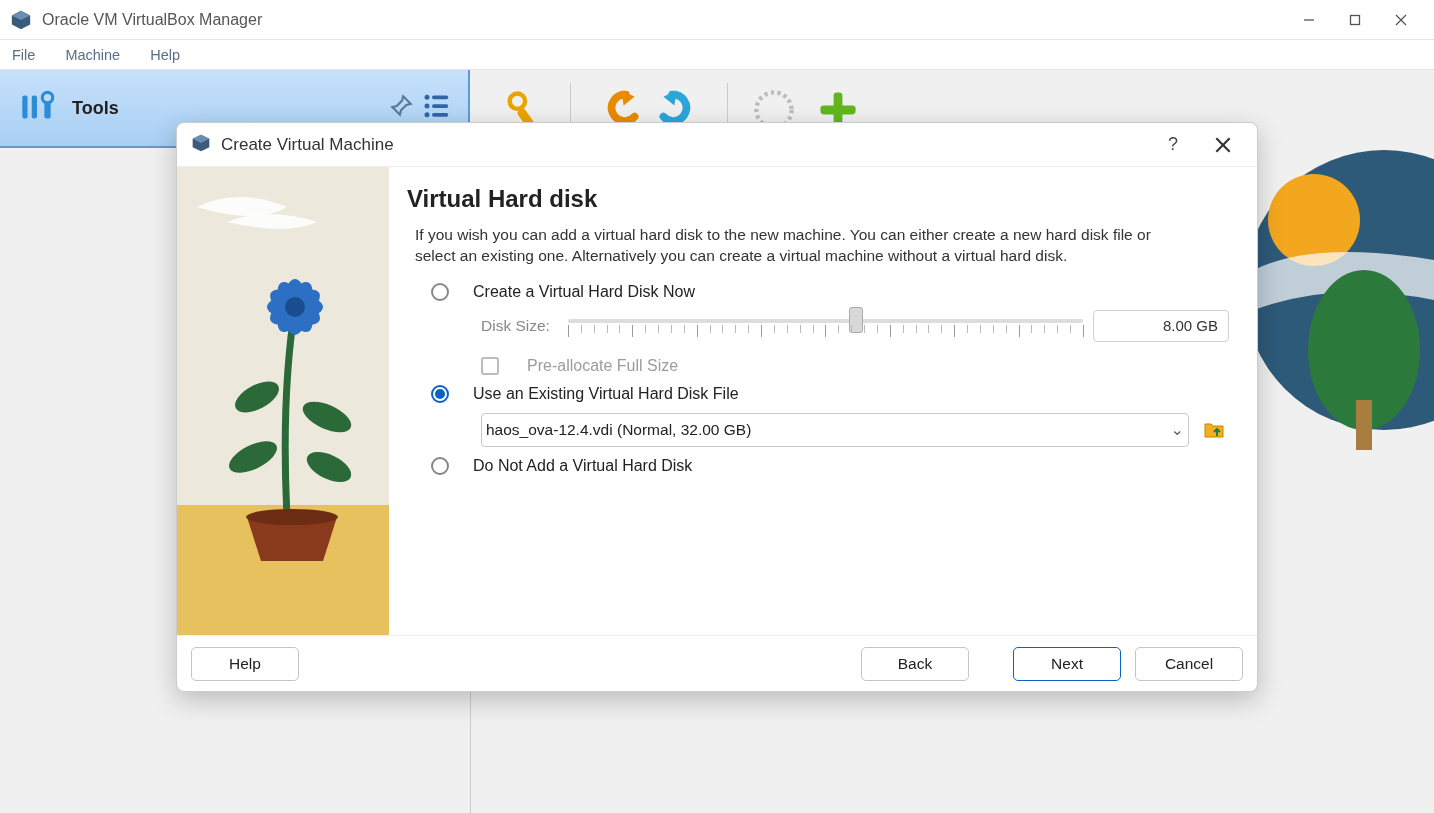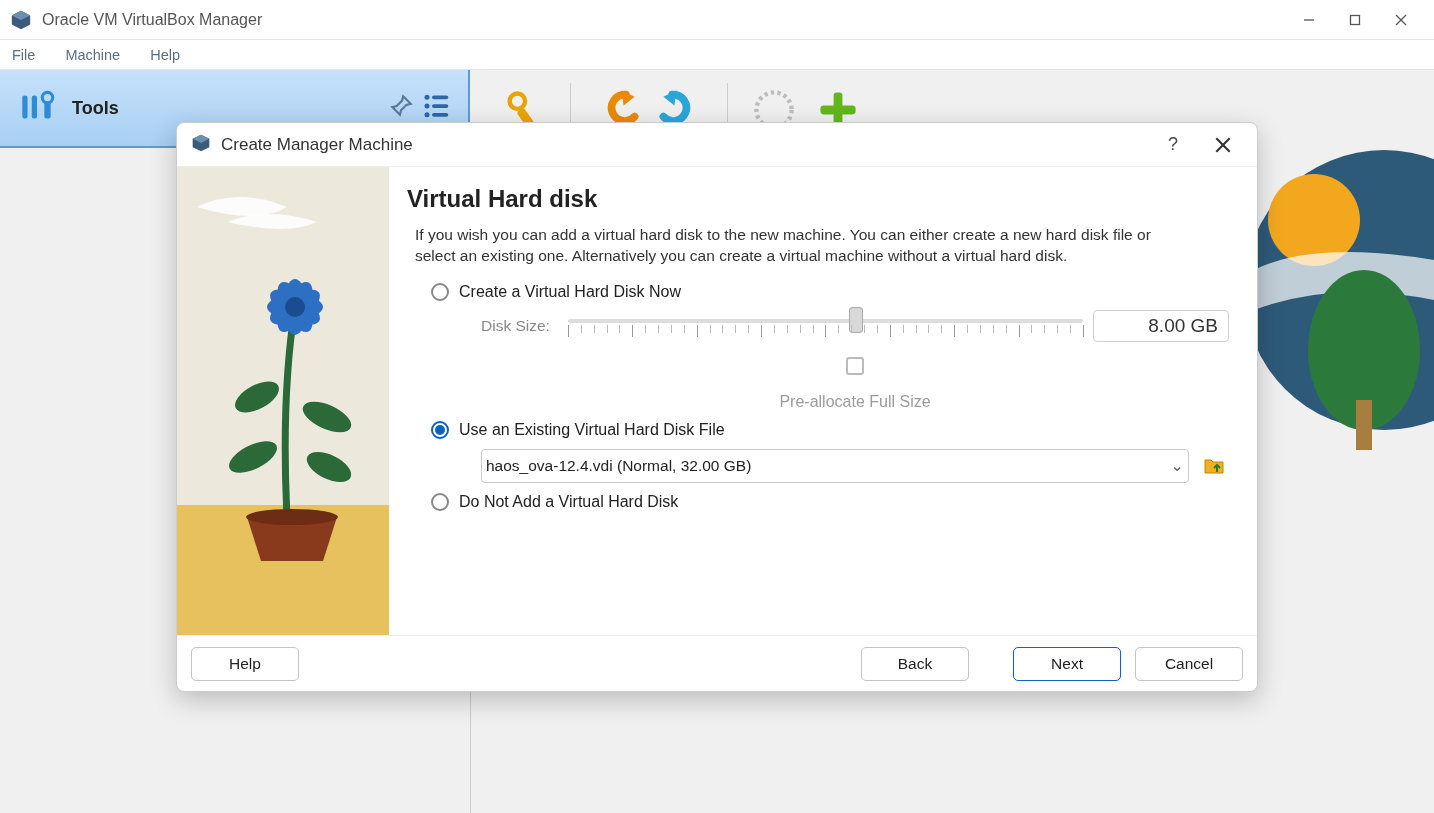--- a/index.html
+++ b/index.html
@@ -43,38 +43,38 @@
 .dlg-title .spacer { flex: 1; }
 .dlg-title .tbtn { width: 40px; height: 30px; display: flex; align-items: center; justify-content: center; color: #444; font-size: 18px; }
 
 .dlg-body { flex: 1; display: flex; }
 .dlg-side { width: 212px; background: #ece9dc; position: relative; overflow: hidden; }
 .dlg-content { flex: 1; padding: 18px 28px 10px 18px; }
 
 .dlg-content h2 { font-size: 24px; font-weight: 700; color: #222; margin-bottom: 12px; }
 .dlg-content .desc { font-size: 15.5px; color: #333; line-height: 1.35; margin: 0 0 16px 8px; max-width: 760px; }
 
-.radio-row { display: flex; align-items: center; gap: 10px; margin: 6px 0; padding-left: 24px; }
+.radio-row { display: flex; align-items: center; gap: 24px; margin: 6px 0; padding-left: 24px; }
 .radio { width: 18px; height: 18px; border: 2px solid #888; border-radius: 50%; display: inline-flex; align-items: center; justify-content: center; }
 .radio.checked { border-color: #0a63c2; }
 .radio.checked .dot { width: 10px; height: 10px; border-radius: 50%; background: #0a63c2; }
 .radio-label { font-size: 16px; color: #222; }
 
 .disk-block { margin: 8px 0 10px 74px; }
 .disk-head { display: flex; align-items: center; gap: 10px; }
 .disk-head .lbl { color: #888; font-size: 15.5px; width: auto; margin-right: 8px; }
 .disk-track { position: relative; flex: 1; height: 34px; }
 .disk-track .line { position: absolute; left: 0; right: 0; top: 10px; height: 4px; background: #ddd; border-radius: 2px; }
 .disk-track .tick { position: absolute; top: 16px; width: 1px; height: 8px; background: #bbb; }
 .disk-track .tick.major { height: 12px; background: #999; }
 .disk-thumb { position: absolute; top: -2px; width: 14px; height: 26px; background: #d8d8d8; border: 1px solid #aaa; border-radius: 3px; }
-.disk-val { width: 136px; height: 32px; border: 1px solid #d0d0d0; border-radius: 4px; text-align: right; padding: 4px 10px; font-size: 19px; color: #333; background: #fff; }
+.disk-val { width: 136px; height: 32px; border: 1px solid #d0d0d0; border-radius: 4px; text-align: right; padding: 4px 10px; font-size: 15px; color: #333; background: #fff; }
 .disk-scale { display: flex; justify-content: space-between; font-size: 15px; color: #555; margin-top: 4px; padding-right: 0; }
 
-.cb-row { display: flex; align-items: center; gap: 18px; margin: 14px 0 10px 74px; flex-direction: column; }
+.cb-row { display: flex; align-items: center; gap: 28px; margin: 14px 0 10px 74px; }
 .cb { width: 18px; height: 18px; border: 2px solid #bbb; border-radius: 3px; background: #fff; }
 .cb-label { color: #9c9c9c; font-size: 16px; }
 
 .combo-row { display: flex; align-items: center; gap: 10px; margin: 10px 0 10px 74px; }
 .combo { flex: 1; height: 34px; border: 1px solid #c8c8c8; border-radius: 4px; display: flex; align-items: center; padding: 0 4px; background: #fff; }
 .combo .val { font-size: 15.5px; color: #222; }
 .combo .chev { margin-left: auto; color: #666; }
 .folder-btn { width: 30px; height: 30px; display: flex; align-items: center; justify-content: center; }
 
 .dlg-footer { height: 56px; border-top: 1px solid #eee; display: flex; align-items: center; padding: 0 14px; gap: 14px; }
@@ -195,21 +195,21 @@
       <rect x="102" y="250" width="16" height="50" fill="#a77d40"></rect>
     </svg>
   </div>
 
   <div class="dialog">
     <div class="dlg-title">
       <span><svg width="20" height="20" viewBox="0 0 24 24">
             <polygon points="12,2 22,7 22,17 12,22 2,17 2,7" fill="#3b5b7a"></polygon>
             <polygon points="12,2 22,7 12,12 2,7" fill="#6b8fb0"></polygon>
           </svg></span>
-      <span class="t">Create Manager Machine</span>
+      <span class="t">Create Virtual Machine</span>
       <span class="spacer"></span>
       <span class="tbtn">?</span>
       <span class="tbtn">
           <svg width="16" height="16" viewBox="0 0 12 12">
             <line x1="1" y1="1" x2="11" y2="11" stroke="#333" stroke-width="1.6"></line>
             <line x1="11" y1="1" x2="1" y2="11" stroke="#333" stroke-width="1.6"></line>
           </svg>
         </span>
     </div>
 

